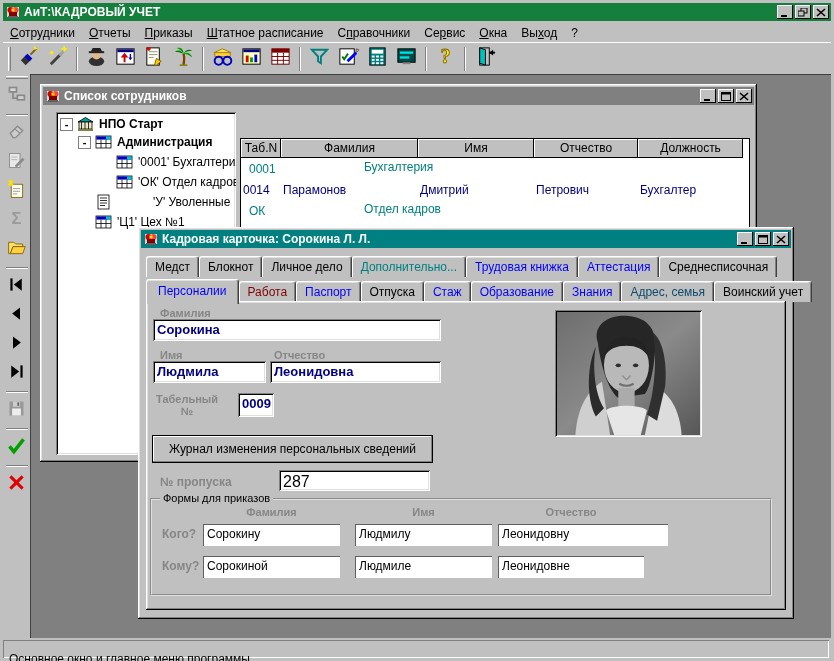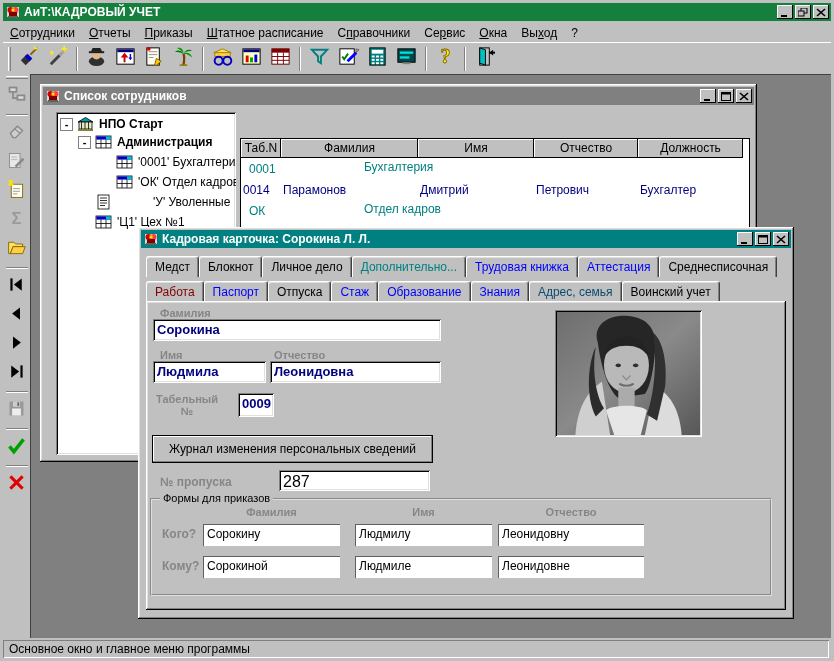--- a/index.html
+++ b/index.html
@@ -70,21 +70,21 @@
   #journal-btn { position:absolute; left:6px; top:134px; width:281px; height:28px; background:#c0c0c0; border:1px solid #000;
                  box-shadow: inset -1px -1px 0 #808080, inset 1px 1px 0 #fff; font-size:12px; display:flex; align-items:center; justify-content:center; }
   #orders-group { position:absolute; left:4px; top:197px; width:622px; height:98px; border:2px groove #dfdfdf; }
   #orders-legend { position:absolute; left:8px; top:-8px; background:#c0c0c0; padding:0 3px; font-size:11px; color:#000; }
   .ord-col-label { position:absolute; top:6px; color:#868686; font-weight:bold; font-size:11px; text-align:center; }
   .ord-label { position:absolute; color:#868686; font-weight:bold; font-size:12px; }
   .ord-input { position:absolute; height:22px; font-size:12px; color:#000; padding:3px 4px 0 4px; white-space:nowrap; overflow:hidden; }
   #photo-frame { position:absolute; left:409px; top:9px; width:147px; height:127px; padding:2px; }
   #photo-frame svg { width:100%; height:100%; display:block; }
 
-  #status-bar { position:absolute; left:3px; right:5px; bottom:3px; height:18px; box-shadow: inset 1px 1px 0 #808080, inset -1px -1px 0 #fff; font-size:12px; padding:2px 0 0 6px; }
+  #status-bar { position:absolute; left:3px; right:5px; bottom:3px; height:18px; box-shadow: inset 1px 1px 0 #808080, inset -1px -1px 0 #fff; font-size:12px; padding:12px 0 0 6px; }
 </style>
 </head>
 <body>
 
 <div id="root">
 
   <div id="main-titlebar" class="titlebar">
     <span class="appicon"><svg viewBox="0 0 16 16">
           <rect x="2" y="3" width="12" height="10" fill="#d8d8d8"></rect>
           <circle cx="5.5" cy="6" r="3" fill="#d00000"></circle>
@@ -520,20 +520,21 @@
     <div id="tabs1" class="tabs-row">
         <div class="tab" style="color: rgb(0, 0, 0);">Медст</div>
         <div class="tab" style="color: rgb(0, 0, 0);">Блокнот</div>
         <div class="tab" style="color: rgb(0, 0, 0);">Личное дело</div>
         <div class="tab" style="color: rgb(0, 128, 128);">Дополнительно...</div>
         <div class="tab" style="color: rgb(0, 0, 255);">Трудовая книжка</div>
         <div class="tab" style="color: rgb(0, 0, 255);">Аттестация</div>
         <div class="tab" style="color: rgb(0, 0, 0);">Среднесписочная</div>
       </div>
     <div id="tabs2" class="tabs-row">
+        <div class="tab active" style="color: rgb(0, 0, 255);">Персоналии</div>
         <div class="tab" style="color: rgb(128, 0, 0);">Работа</div>
         <div class="tab" style="color: rgb(0, 0, 255);">Паспорт</div>
         <div class="tab" style="color: rgb(0, 0, 0);">Отпуска</div>
         <div class="tab" style="color: rgb(0, 0, 255);">Стаж</div>
         <div class="tab" style="color: rgb(0, 0, 255);">Образование</div>
         <div class="tab" style="color: rgb(0, 0, 255);">Знания</div>
         <div class="tab" style="color: #0c4a6e;">Адрес, семья</div>
         <div class="tab" style="color: rgb(0, 0, 0);">Воинский учет</div>
       </div>
 
@@ -582,21 +583,21 @@
       <div class="field-plain sunken" style="left:133px; top:169px; width:151px; height:21px;">287</div>
 
       <div id="orders-group">
         <span id="orders-legend">Формы для приказов</span>
       <span class="ord-col-label" style="left: 51px; width: 137px;">Фамилия</span>
           <span class="ord-col-label" style="left: 203px; width: 137px;">Имя</span>
           <span class="ord-col-label" style="left: 346px; width: 146px;">Отчество</span>
           <span class="ord-label" style="left: 10px; top: 27px;">Кого?</span>
           <div class="ord-input sunken-thin" style="left: 51px; top: 24px; width: 137px;">Сорокину</div>
           <div class="ord-input sunken-thin" style="left: 203px; top: 24px; width: 137px;">Людмилу</div>
-          <div class="ord-input sunken-thin" style="left: 346px; top: 24px; width: 146px;">Леонидовну</div>
+          <div class="ord-input sunken-thin" style="left: 346px; top: 24px; width: 170px;">Леонидовну</div>
           <span class="ord-label" style="left: 10px; top: 59px;">Кому?</span>
           <div class="ord-input sunken-thin" style="left: 51px; top: 56px; width: 137px;">Сорокиной</div>
           <div class="ord-input sunken-thin" style="left: 203px; top: 56px; width: 137px;">Людмиле</div>
           <div class="ord-input sunken-thin" style="left: 346px; top: 56px; width: 146px;">Леонидовне</div>
         </div>
     </div>
   </div>
 
   <div id="status-bar">
     <span>Основное окно и главное меню программы</span>

